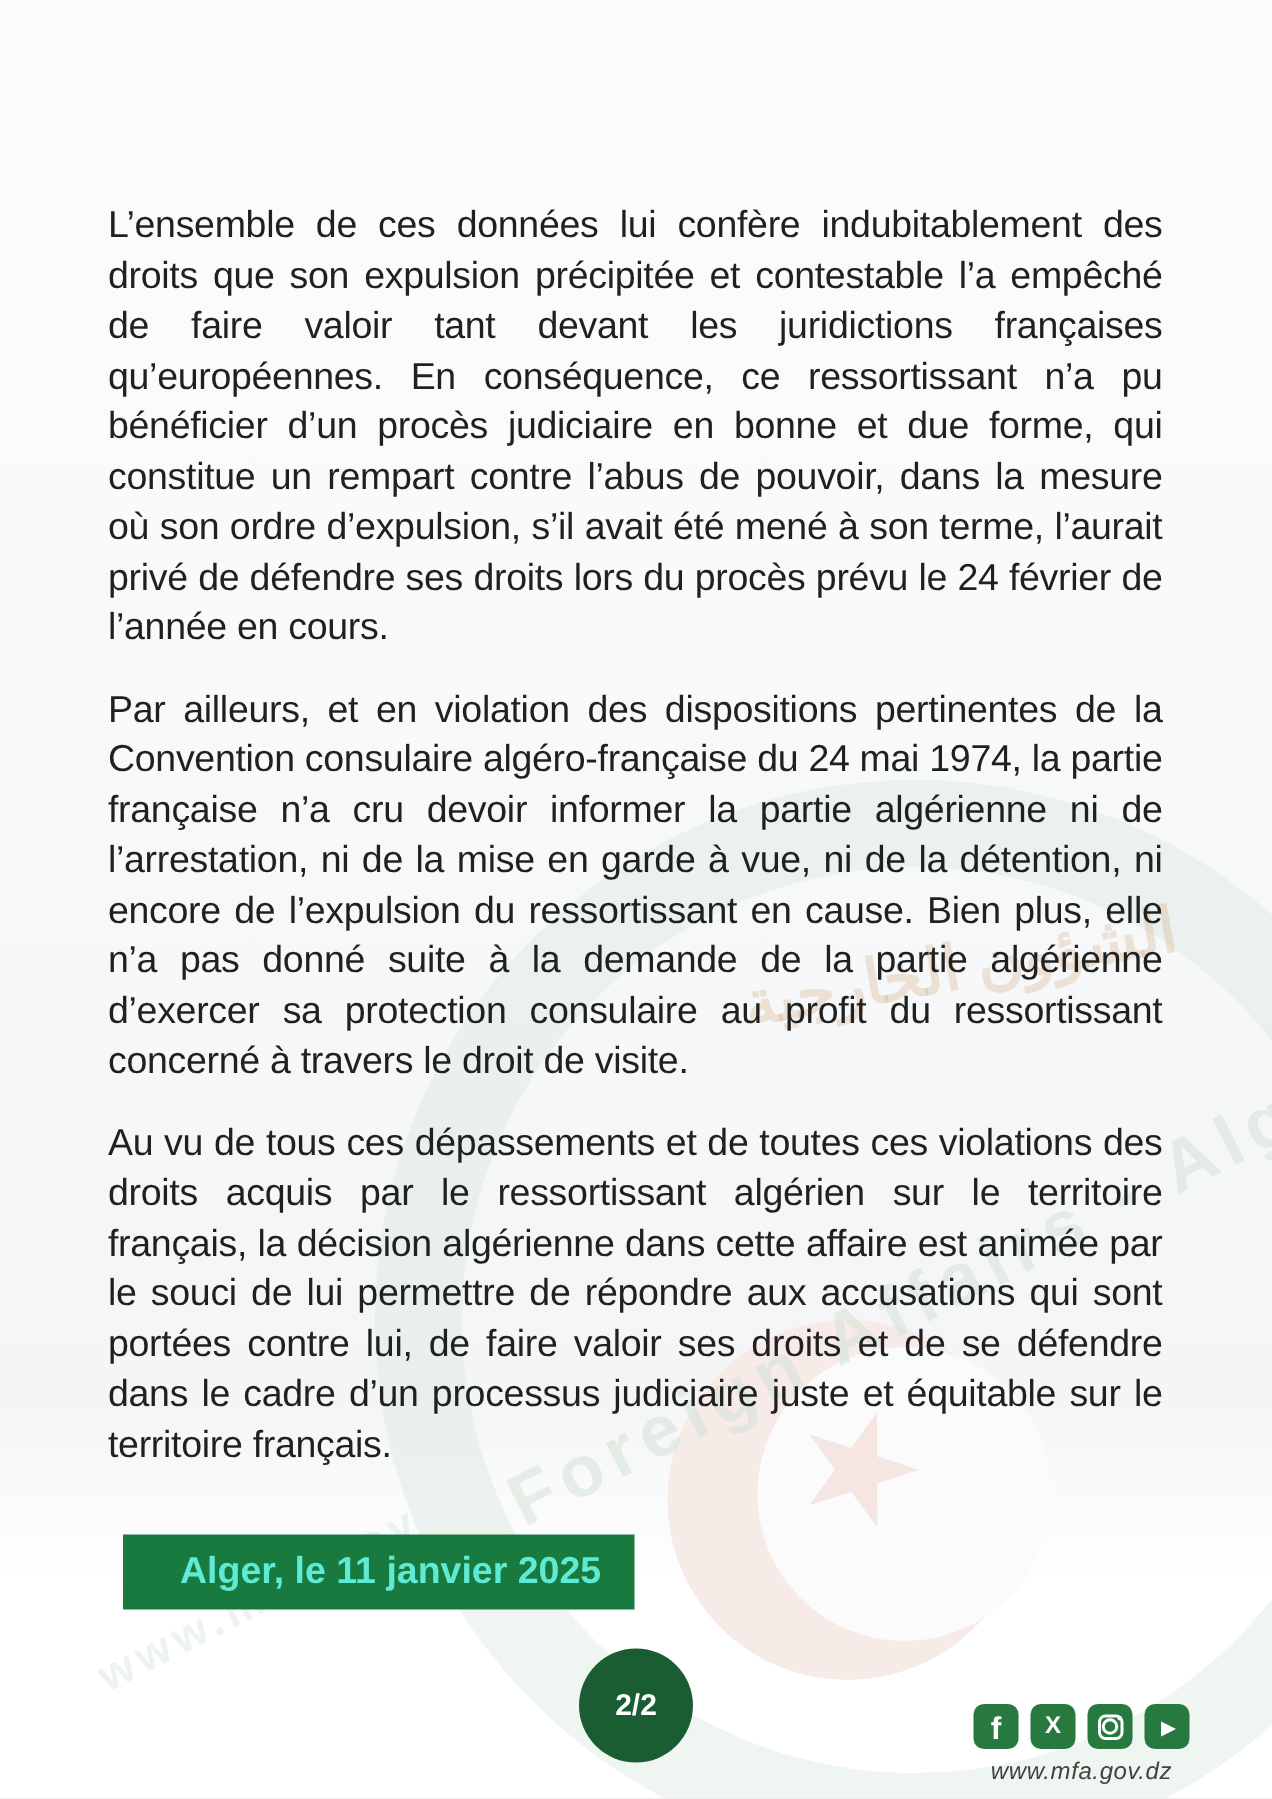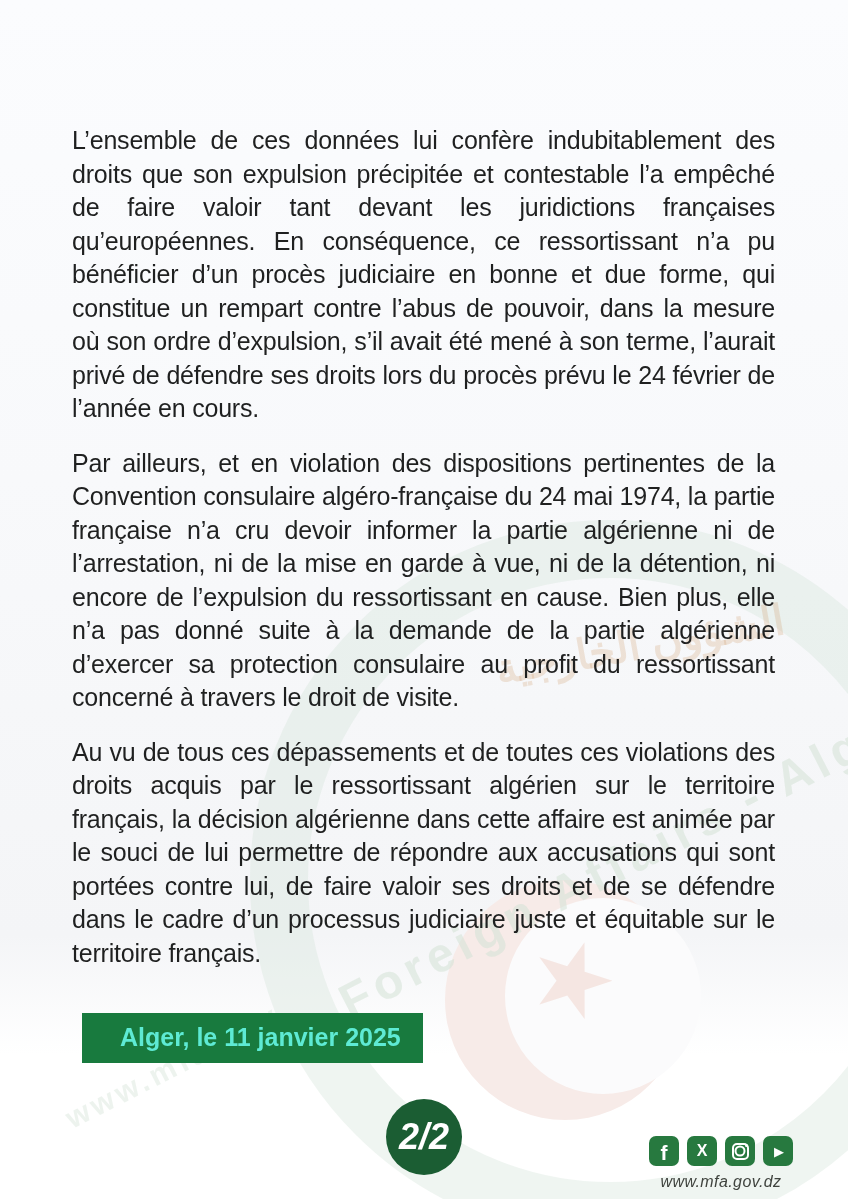--- a/index.html
+++ b/index.html
@@ -51,21 +51,21 @@
   .wm-arabic {
     left: 470px; top: 620px; width: 340px;
     font-size: 42px; font-weight: bold;
     color: rgba(208, 158, 112, 0.26);
     transform: rotate(-10deg);
     text-align: center;
   }
 
   
   .content {
-    position: absolute; left: 72px; right: 73px; top: 124px;
+    position: absolute; left: 72px; right: 73px; top: 134px;
   }
   .body-par {
     margin: 0 0 21px 0;
     font-size: 25px; line-height: 33.5px;
     letter-spacing: -0.2px;
     color: #1f2020;
     text-align: justify;
   }
   .date-badge {
     display: inline-block;
@@ -75,22 +75,22 @@
     font-size: 25px; font-weight: bold;
     padding: 10px 22px 11px 38px;
     margin-left: 10px;
   }
 
   .page-circle {
     position: absolute; left: 50%; top: 1099px;
     transform: translateX(-50%);
     width: 76px; height: 76px; border-radius: 50%;
     background: #1b5d33;
-    color: #ffffff; font-size: 36px; font-weight: bold;
-    display: flex; align-items: center; justify-content: center; font-style: italic;
+    color: #ffffff; font-size: 20px; font-weight: bold;
+    display: flex; align-items: center; justify-content: center;
   }
 
   .footer-social {
     position: absolute; right: 55px; top: 1136px;
     text-align: center;
   }
   .social-icons { display: flex; gap: 8px; justify-content: center; }
   .icon-box {
     width: 30px; height: 30px;
     background: #27793f; border-radius: 7px;

